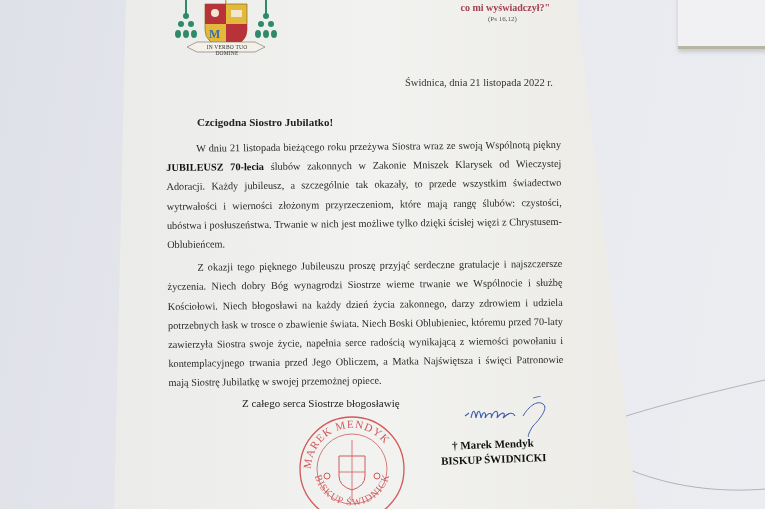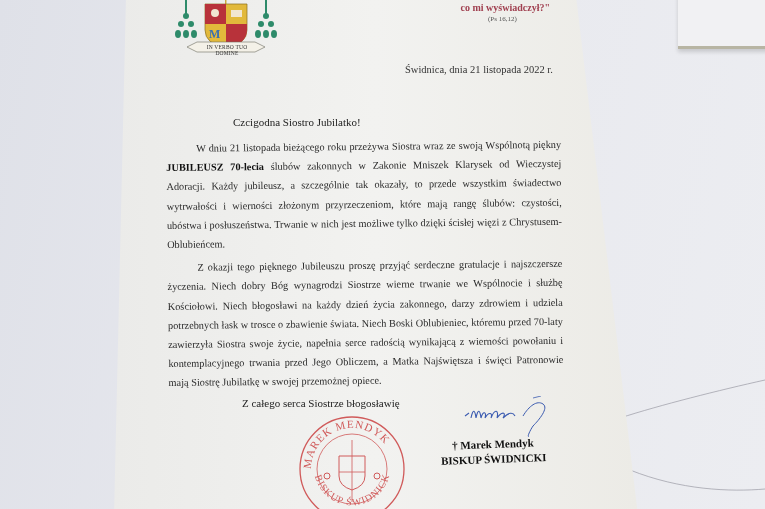--- a/index.html
+++ b/index.html
@@ -19,22 +19,22 @@
     background: linear-gradient(90deg, #ebebe9 0%, #f2f2f0 50%, #ecebe6 100%);
     clip-path: polygon(12px 0, 462px 0, 524px 520px, 0 520px);
     box-shadow: 0 0 4px rgba(0,0,0,0.1);
   }
   .crest { position:absolute; left:172px; top:0; width:108px; height:60px; }
   .quote {
     position:absolute; left:440px; top:2px; width:110px; text-align:right;
     color:#a04050; font-weight:bold; font-size:10px;
   }
   .quote-ref { position:absolute; left:488px; top:15px; font-size:7px; color:#555; }
-  .date { position:absolute; left:405px; top:64px; font-size:10.5px; color:#333; }
-  .greeting { position:absolute; left:197px; top:116px; font-size:11px; font-weight:normal; color:#222;margin-left:36px; }
+  .date { position:absolute; left:405px; top:77px; font-size:10.5px; color:#333; }
+  .greeting { position:absolute; left:197px; top:116px; font-size:11px; font-weight:bold; color:#222; }
   .body-text {
     position:absolute; left:166px; top:139px; width:395px; font-size:10.3px; line-height:19.2px;
     color:#2a2a2a; text-align:justify; transform: rotate(-0.6deg); transform-origin: left top;
   }
   .body-text p { margin:0; }
   .body-text .indent { text-indent:30px; }
   .body-text b { color:#111; }
   .blessing { position:absolute; left:242px; top:397px; font-size:11px; color:#222; }
   .stamp { position:absolute; left:297px; top:414px; width:110px; height:110px; }
   .signature { position:absolute; left:463px; top:396px; width:90px; height:42px; }

